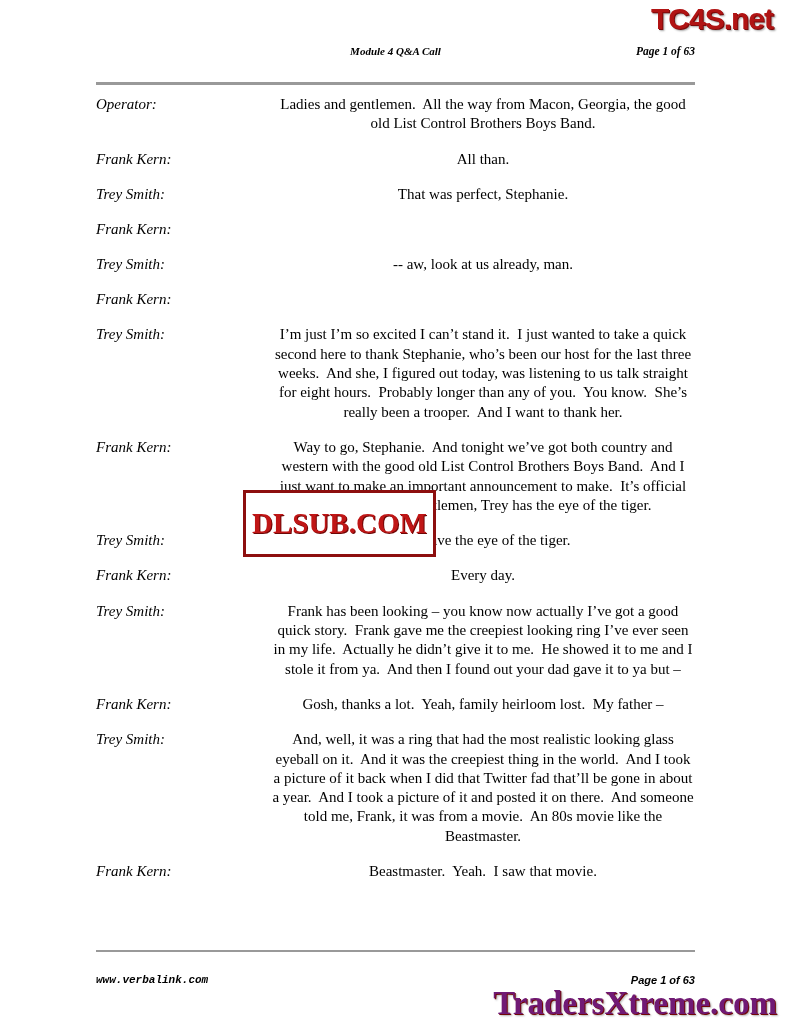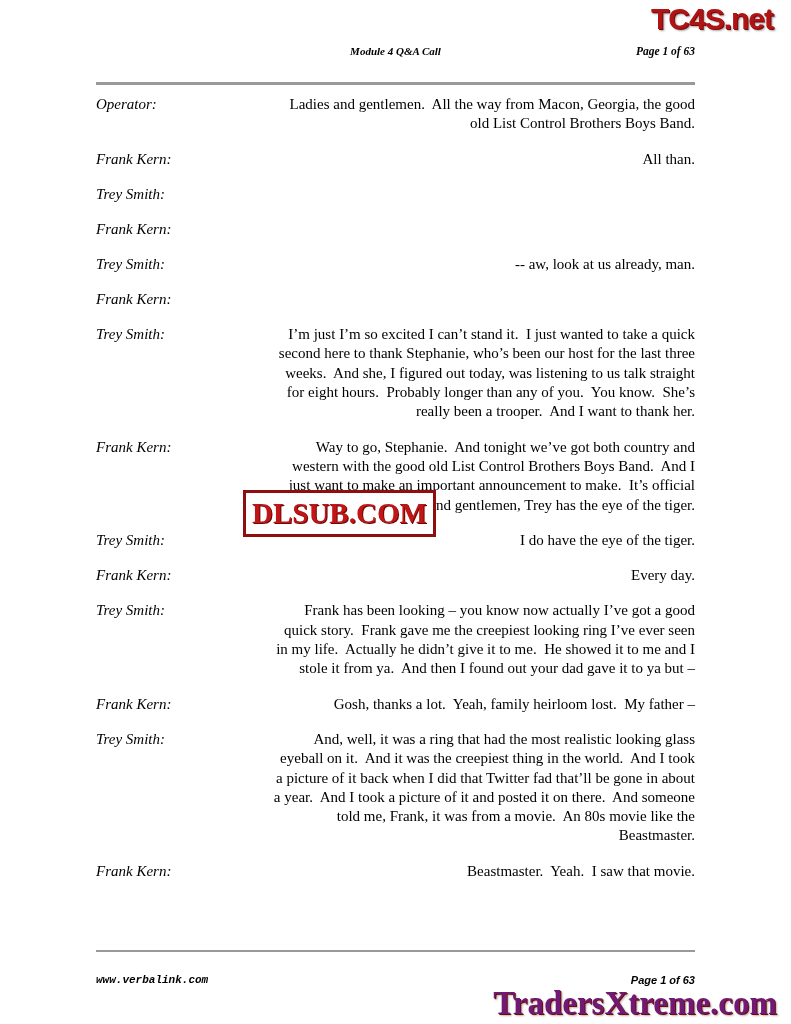--- a/index.html
+++ b/index.html
@@ -29,21 +29,21 @@
     text-shadow: 1px 1px 0 #7a0a0a, 2px 2px 2px rgba(0,0,0,0.35);
     z-index: 5;
   }
   .wm-dlsub {
     position: absolute;
     left: 243px;
     top: 490px;
     z-index: 6;
     background: #ffffff;
     border: 3px solid #8d0f0f;
-    padding: 4px 6px;
+    padding: 14px 6px;
     font-family: "Liberation Serif", serif;
     font-weight: bold;
     font-size: 29px;
     letter-spacing: 0px;
     color: #c01616;
     text-shadow: 1px 1px 0 #6e0606;
   }
   .wm-traders {
     position: absolute;
     right: 14px;
@@ -113,21 +113,21 @@
     flex: 0 0 143px;
     font-style: italic;
     font-size: 15px;
     line-height: 19px;
     padding-top: 0px;
   }
   .speech {
     flex: 1 1 auto;
     font-size: 15px;
     line-height: 19.3px;
-    text-align: right;
+    text-align: center;
     white-space: pre-wrap;
   }
 
   
   .rule-bottom {
     position: absolute;
     left: 96px;
     right: 96px;
     bottom: 72px;
     height: 2px;
@@ -175,20 +175,21 @@
     <div class="turn">
       <div class="speaker">Operator:</div>
       <div class="speech">Ladies and gentlemen.  All the way from Macon, Georgia, the good old List Control Brothers Boys Band.</div>
     </div>
     <div class="turn">
       <div class="speaker">Frank Kern:</div>
       <div class="speech">All than.</div>
     </div>
     <div class="turn">
       <div class="speaker">Trey Smith:</div>
+      <div class="speech">That was perfect, Stephanie.</div>
     </div>
     <div class="turn">
       <div class="speaker">Frank Kern:</div>
     </div>
     <div class="turn">
       <div class="speaker">Trey Smith:</div>
       <div class="speech">-- aw, look at us already, man.</div>
     </div>
     <div class="turn">
       <div class="speaker">Frank Kern:</div>

